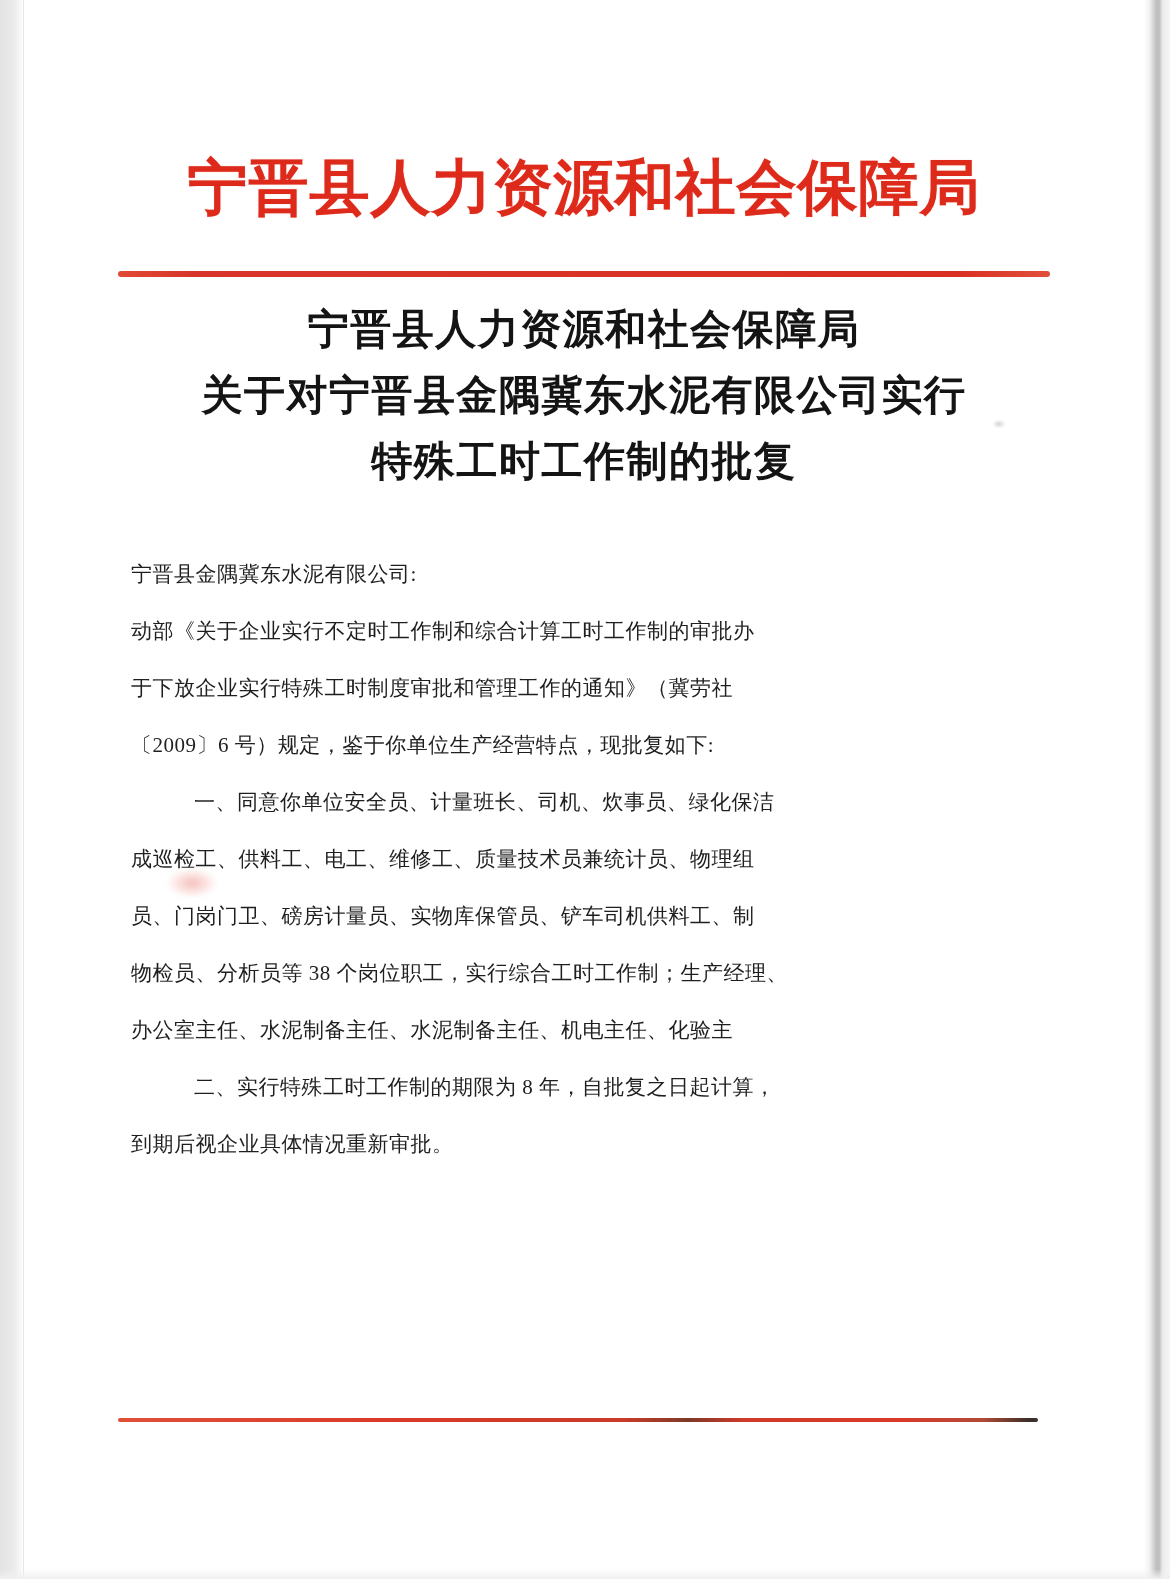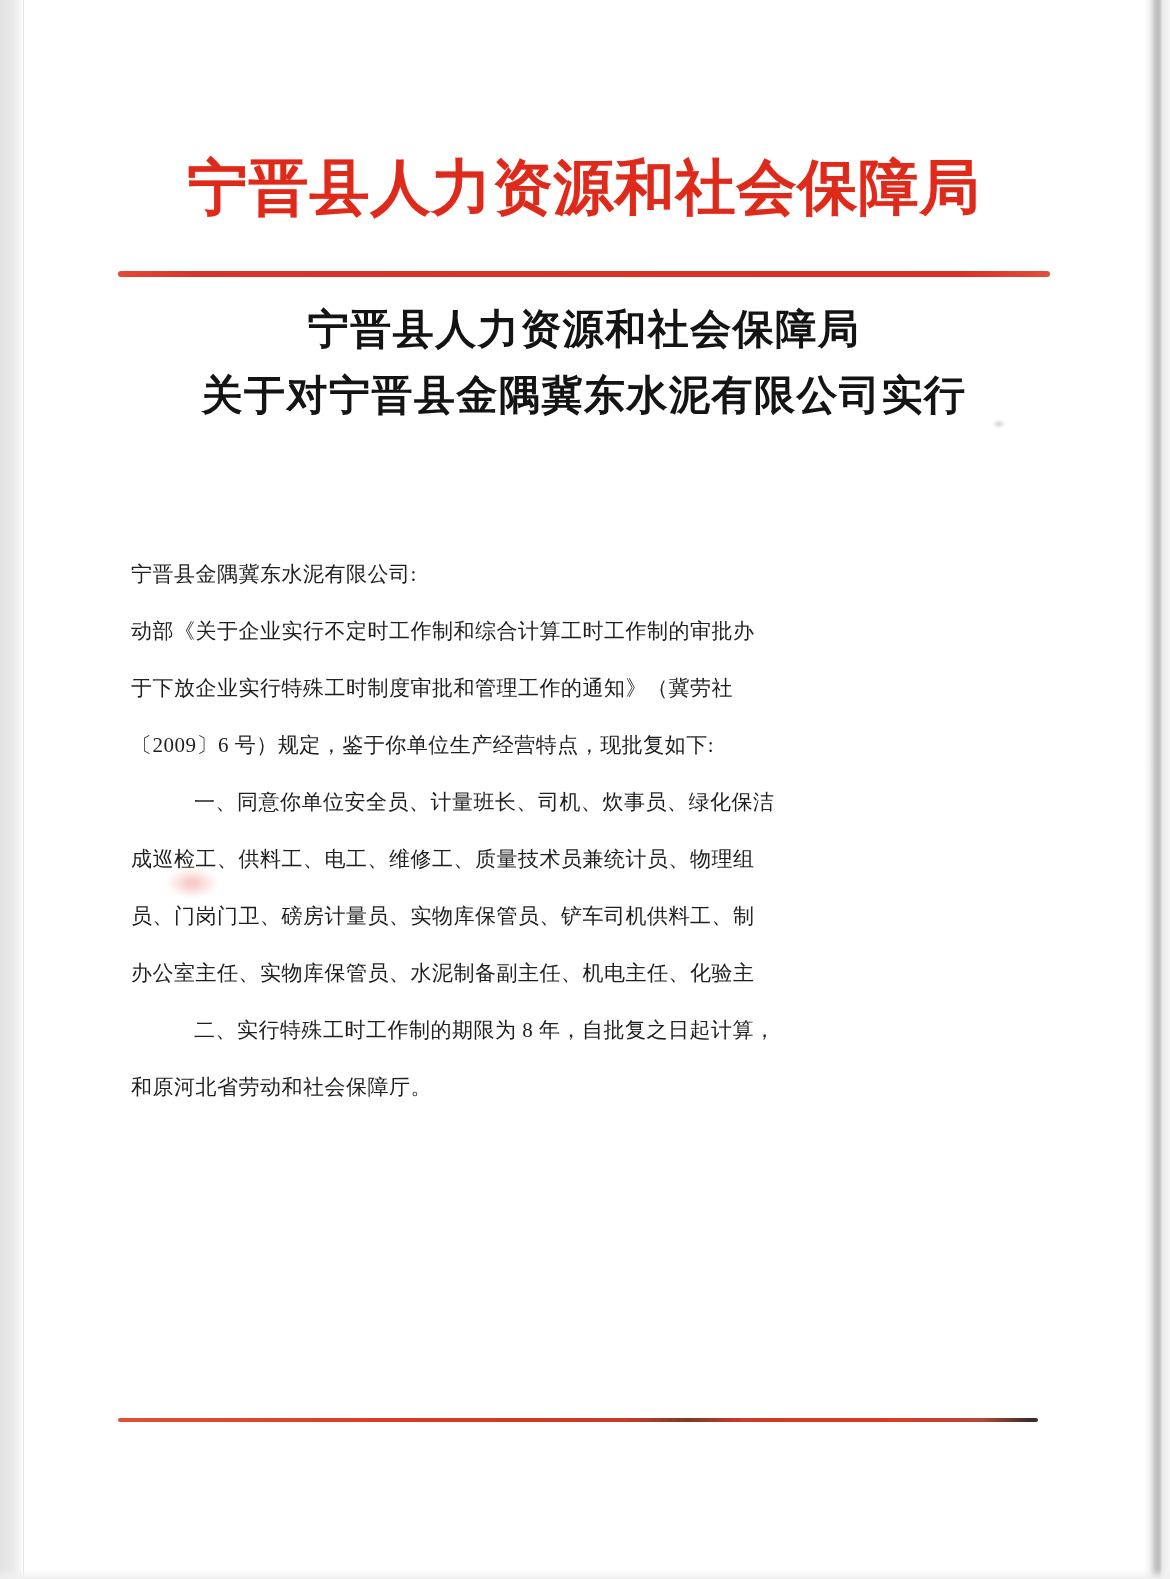--- a/index.html
+++ b/index.html
@@ -80,31 +80,33 @@
 <div class="edge-right"></div>
 <div class="edge-bottom"></div>
 
 <div class="letterhead">宁晋县人力资源和社会保障局</div>
 
 <div class="rule-top"></div>
 
 <div class="doc-title">
   <div>宁晋县人力资源和社会保障局</div>
   <div>关于对宁晋县金隅冀东水泥有限公司实行</div>
+  <div>特殊工时工作制的批复</div>
 </div>
 
 <div class="smudge"></div>
 <div class="speck"></div>
 
 <div class="body-text">
   <div class="line">宁晋县金隅冀东水泥有限公司:</div>
   <div class="line">动部《关于企业实行不定时工作制和综合计算工时工作制的审批办</div>
   <div class="line">于下放企业实行特殊工时制度审批和管理工作的通知》（冀劳社</div>
   <div class="line">〔2009〕6 号）规定，鉴于你单位生产经营特点，现批复如下:</div>
   <div class="line indent">一、同意你单位安全员、计量班长、司机、炊事员、绿化保洁</div>
   <div class="line">成巡检工、供料工、电工、维修工、质量技术员兼统计员、物理组</div>
   <div class="line">员、门岗门卫、磅房计量员、实物库保管员、铲车司机供料工、制</div>
-  <div class="line">办公室主任、实物库保管员、水泥制备副主任、机电主任、化验主</div>
+  <div class="line">物检员、分析员等 38 个岗位职工，实行综合工时工作制；生产经理、</div>
+  <div class="line">办公室主任、水泥制备主任、水泥制备主任、机电主任、化验主</div>
   <div class="line indent">二、实行特殊工时工作制的期限为 8 年，自批复之日起计算，</div>
-  <div class="line">和原河北省劳动和社会保障厅。</div>
+  <div class="line">到期后视企业具体情况重新审批。</div>
 </div>
 
 <div class="rule-bottom"></div>
 
 </body></html>

